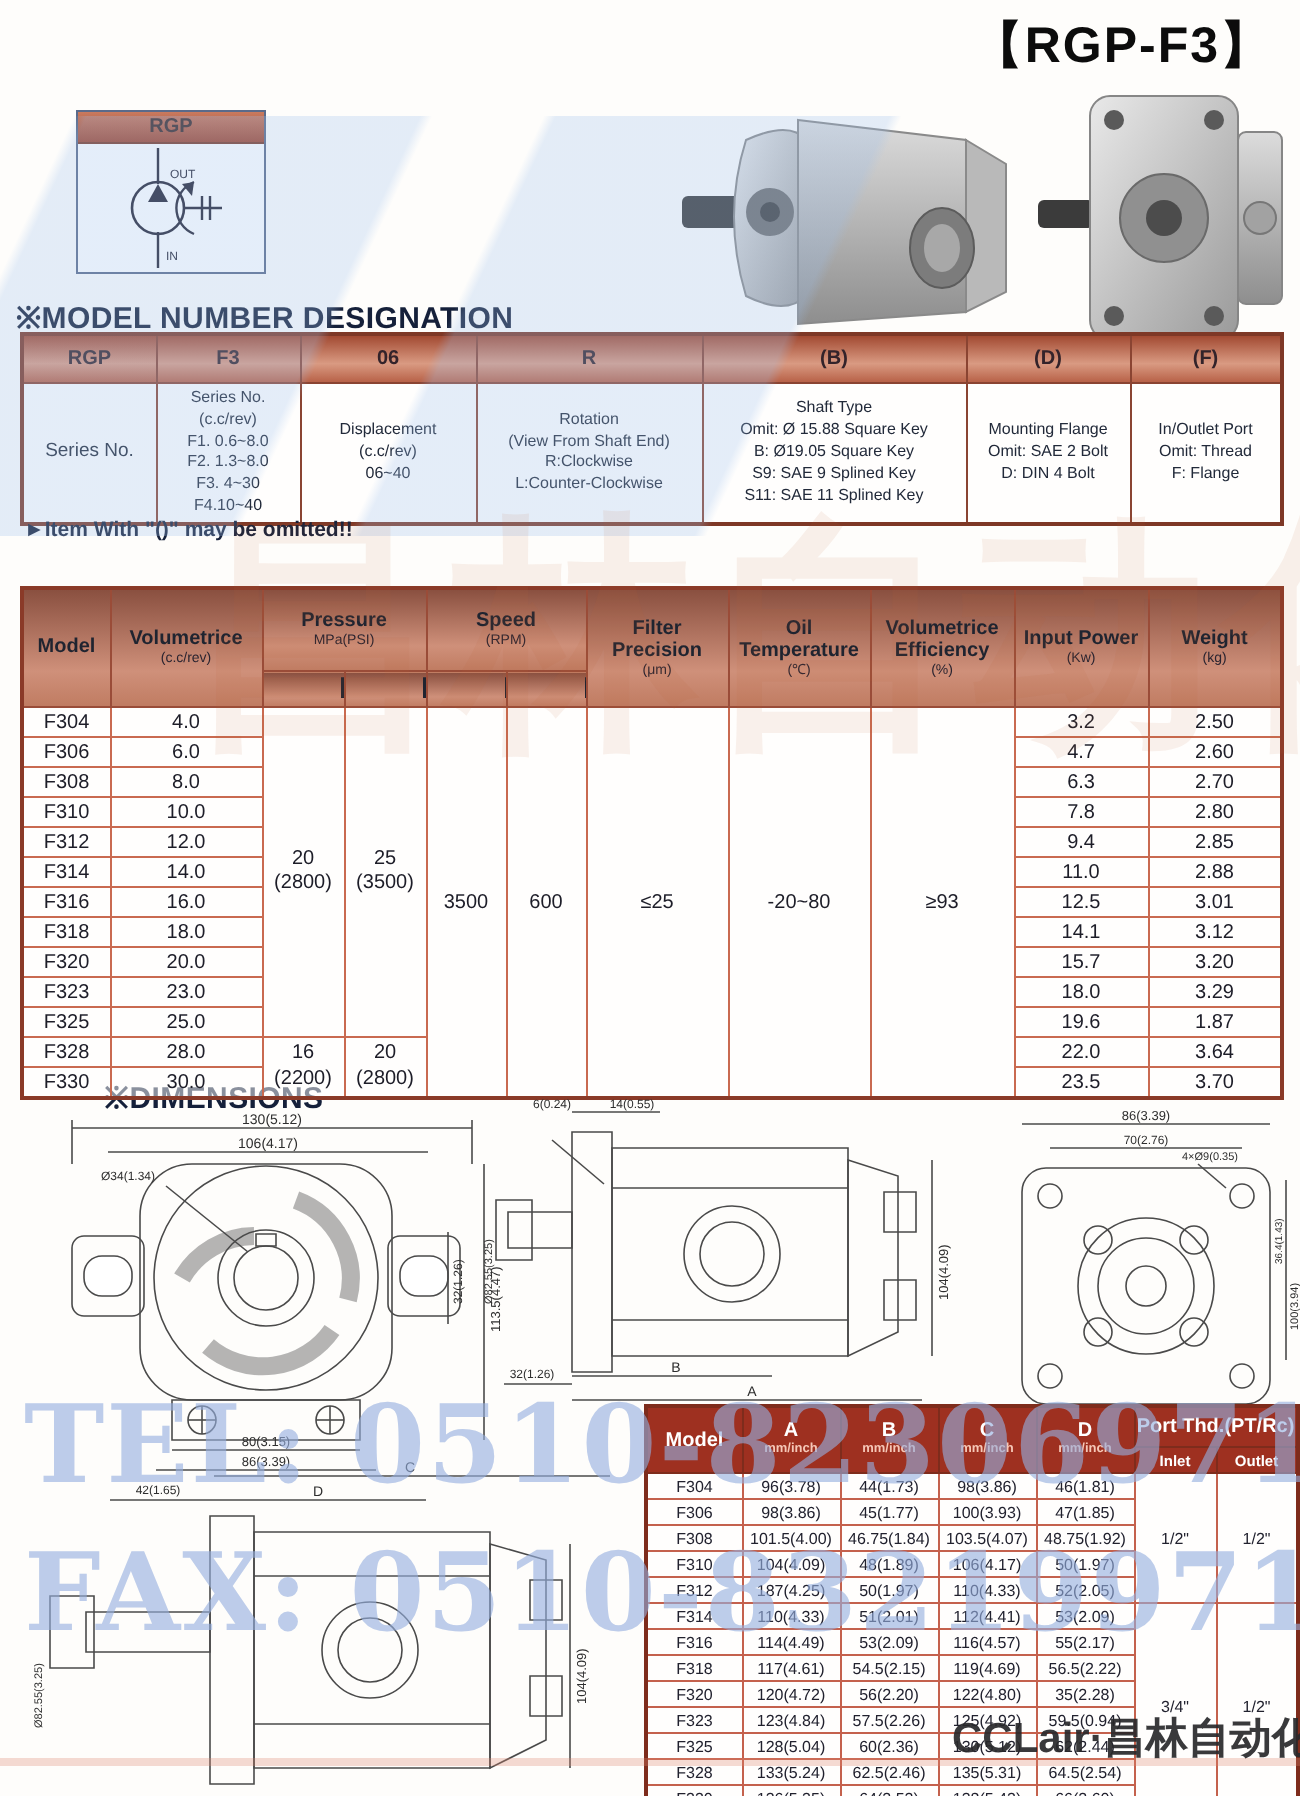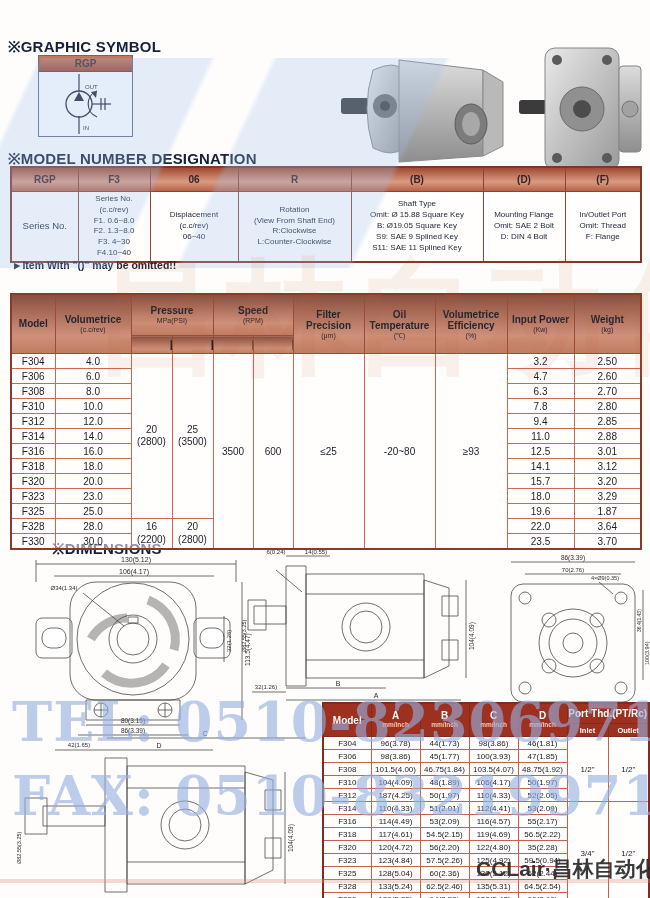--- a/index.html
+++ b/index.html
@@ -53,22 +53,22 @@
   .wm-stripe{left:0;top:58px;width:520px;height:210px;background:
      linear-gradient(115deg,rgba(158,192,236,0) 6%,rgba(158,192,236,.28) 7% 34%,rgba(158,192,236,0) 35% 44%,rgba(158,192,236,.28) 45% 72%,rgba(158,192,236,0) 73%);}
   .wm-brand{left:476px;top:855px;font-size:21px;font-weight:bold;color:rgba(40,40,42,.92);}
   .wm-band{left:0;top:879px;width:650px;height:4px;background:rgba(222,136,114,.30);}
 </style>
 </head>
 <body>
 
 <div class="page">
 
-
-  <div class="heading" style="left:8px;top:36px;">※GRAPHIC SYMBOL</div>
+  <div class="title">【RGP-F3】</div>
+
   <div class="heading" style="left:8px;top:148px;">※MODEL NUMBER DESIGNATION</div>
   <div class="heading" style="left:8px;top:538px;margin-left:44px;">※DIMENSIONS</div>
 
   <div class="symbox">
     <div class="symhead">RGP</div>
     <svg width="91" height="63" viewBox="0 0 91 63">
       <line x1="40" y1="2" x2="40" y2="20" stroke="#223" stroke-width="1.2"></line>
       <line x1="40" y1="44" x2="40" y2="62" stroke="#223" stroke-width="1.2"></line>
       <circle cx="40" cy="32" r="13" fill="none" stroke="#223" stroke-width="1.3"></circle>
       <polygon points="40,20 35,29 45,29" fill="#223"></polygon>

